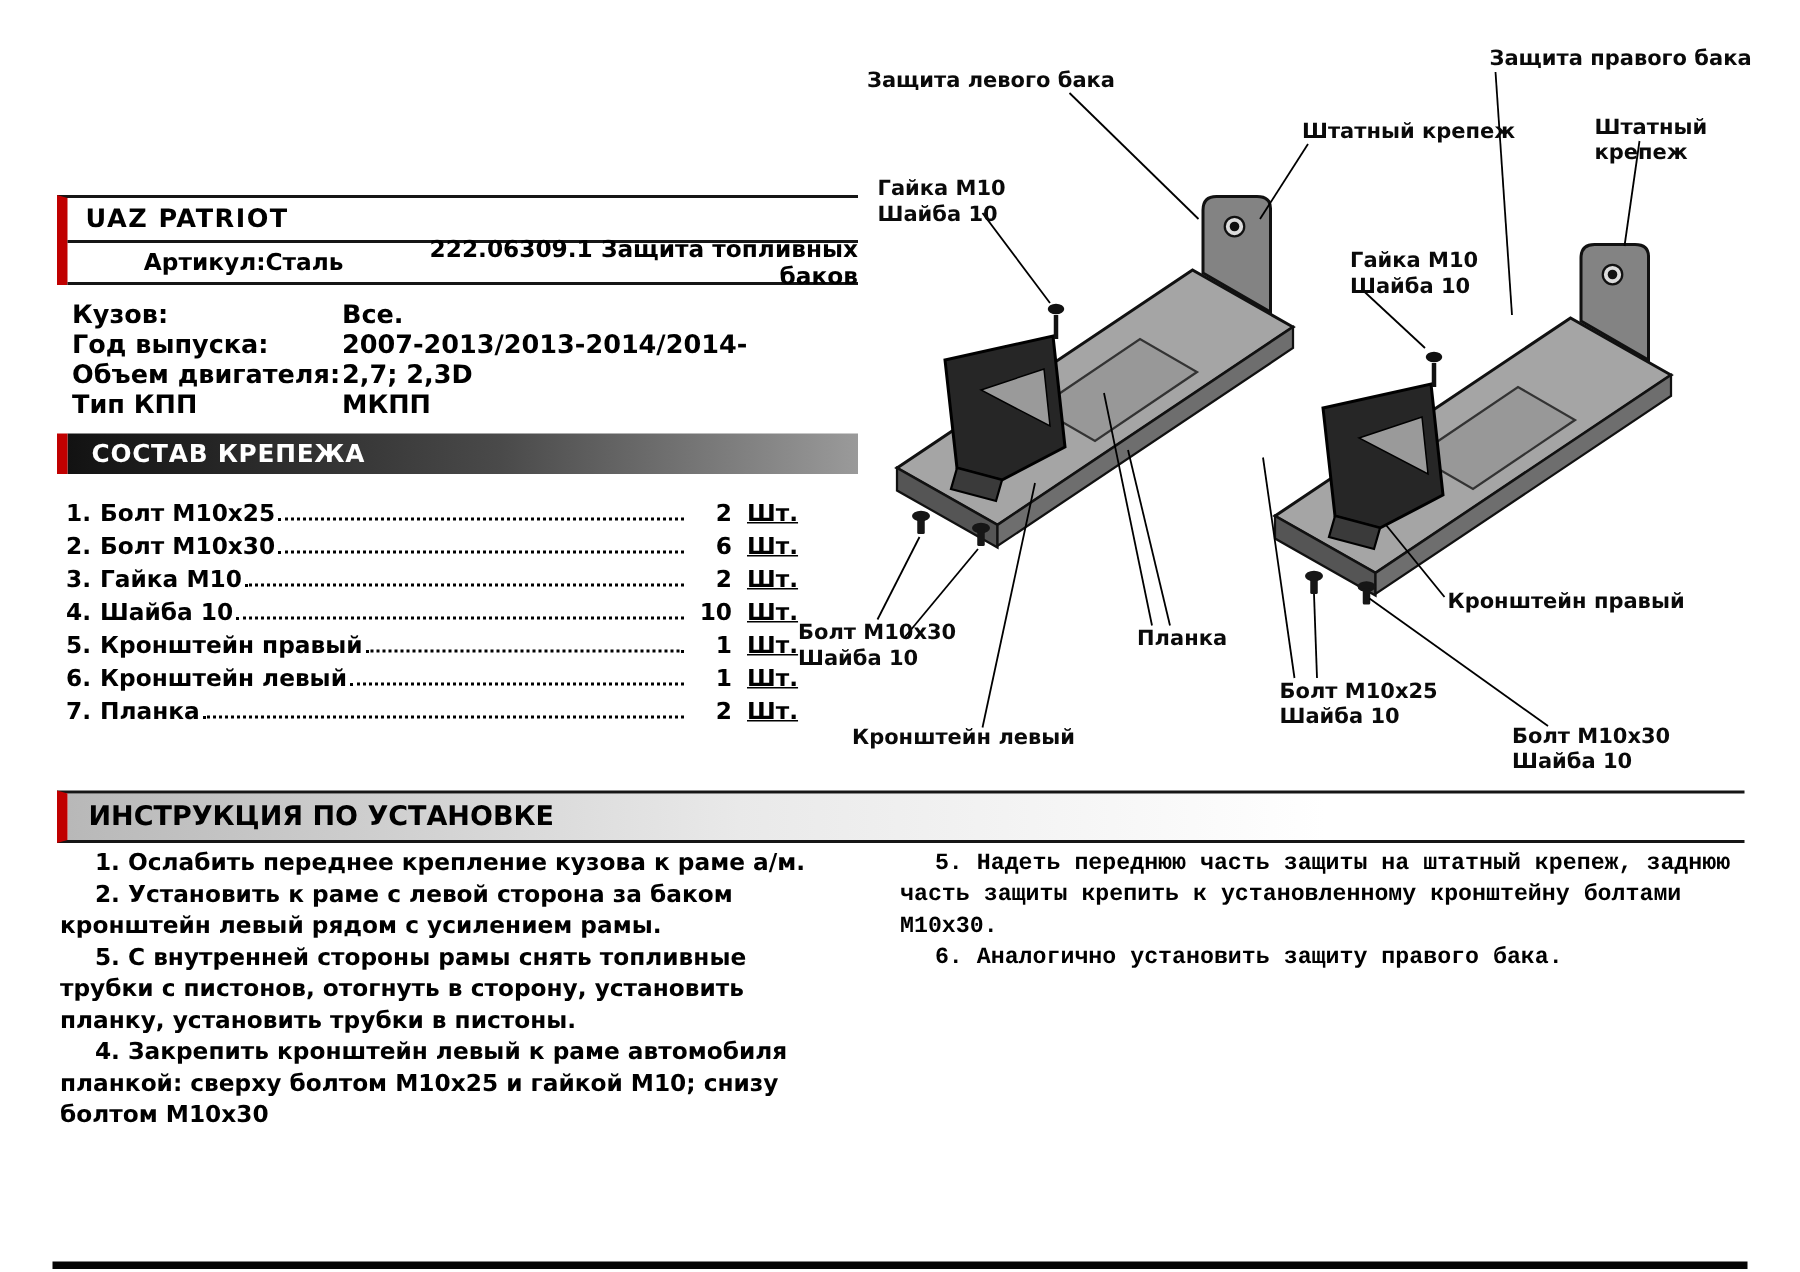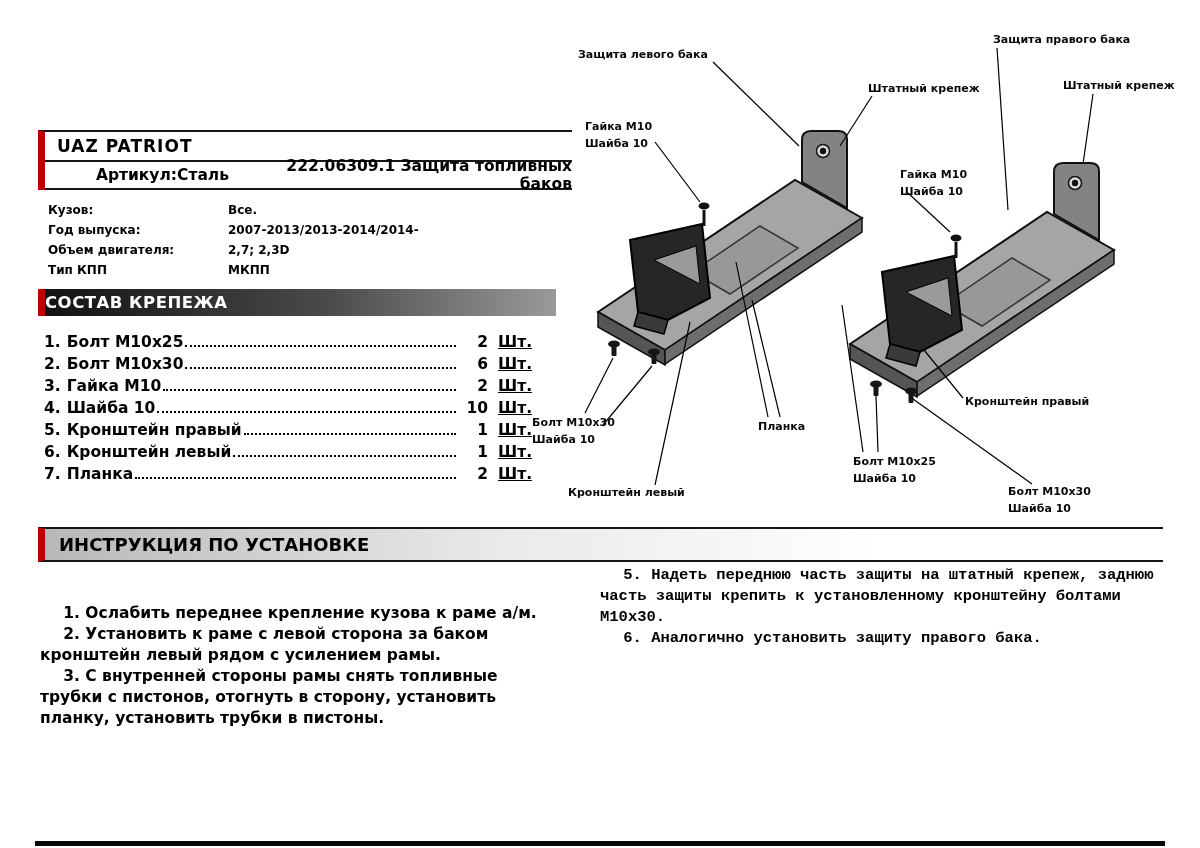--- a/index.html
+++ b/index.html
@@ -11,52 +11,52 @@
   
   .header-table {
     position:absolute; left:38px; top:130px; width:527px;
     border-top:2px solid #161616; border-left:7px solid #c00000;
   }
   .hrow { border-bottom:2px solid #161616; display:flex; align-items:center; padding-left:12px;text-align:right; }
   .hrow.title { height:28px; font-size:17px; letter-spacing:1px; }
   .hrow.article { height:26px; font-size:15.5px; }
   .hrow .hlabel { width:172px; flex:0 0 auto; }
   
-  .specs { position:absolute; left:48px; top:200px; width:520px; font-size:12px; }
+  .specs { position:absolute; left:48px; top:200px; width:520px; font-size:17px; }
   .spec-row { display:flex; height:20px; line-height:20px; }
   .spec-row .slabel { width:180px; flex:0 0 auto; }
   
   .banner-dark {
     position:absolute; left:38px; top:289px; width:511px; height:27px;
     background:linear-gradient(90deg,#121212 0%,#4a4a4a 55%,#9a9a9a 100%);
     border-left:7px solid #c00000; color:#ffffff; font-size:16.5px;
-    line-height:27px; letter-spacing:0.5px;
+    line-height:27px; padding-left:16px; letter-spacing:0.5px;
   }
   .banner-light {
     position:absolute; left:38px; top:527px; width:1104px; height:31px;
     background:linear-gradient(90deg,#b8b8b8 0%,#e9e9e9 40%,#ffffff 75%);
     border-left:7px solid #c00000; border-top:2px solid #161616; border-bottom:2px solid #161616;
     color:#000; font-size:18px; line-height:31px; padding-left:14px;
   }
   
   .parts-list { position:absolute; left:44px; top:331px; width:492px; font-size:15.5px; }
   .part-row { display:flex; align-items:baseline; height:22px; line-height:22px; }
   .part-row .pnum { margin-right:6px; }
   .part-row .leader { flex:1; border-bottom:2px dotted #000; margin:0 6px 4px 2px; }
   .part-row .pqty { width:26px; text-align:right; }
   .part-row .punit { width:38px; margin-left:10px;text-decoration:underline; }
   
   .instr { position:absolute; font-size:15.5px; line-height:21px; }
-  .instr-left  { left:40px;  top:565px; width:505px;margin-top:38px; }
+  .instr-left  { left:40px;  top:565px; width:505px; }
   .instr-right { left:600px; top:565px; width:568px;font-family:Liberation Mono, monospace; }
   .instr p { margin:0; text-indent:1.5em; }
   
   .diagram-svg { position:absolute; left:0; top:0; width:1200px; height:848px; }
   .callout {
-    position:absolute; font-size:11px; font-weight:700; line-height:17px;
+    position:absolute; font-size:14px; font-weight:700; line-height:17px;
     white-space:pre-line; color:#0a0a0a;
   }
   
   .footer-bar { position:absolute; left:35px; top:841px; width:1130px; height:5px; background:#050505; }
 </style>
 </head>
 <body>
 
 <div class="page">
 
@@ -145,21 +145,22 @@
     </div>
   </div>
 
   <div class="banner-light">
     <span>ИНСТРУКЦИЯ ПО УСТАНОВКЕ</span>
   </div>
 
   <div class="instr instr-left">
     <p>1. Ослабить переднее крепление кузова к раме а/м.</p>
     <p>2. Установить к раме с левой сторона за баком кронштейн левый рядом с усилением рамы.</p>
-    <p>3. С внутренней стороны рамы снять топливные трубки с пистонов, отогнуть в сторону, установить планку, установить трубки в пистоны.</p>
+    <p>5. С внутренней стороны рамы снять топливные трубки с пистонов, отогнуть в сторону, установить планку, установить трубки в пистоны.</p>
+    <p>4. Закрепить кронштейн левый к раме автомобиля планкой: сверху болтом М10х25 и гайкой М10; снизу болтом М10х30</p>
   </div>
   <div class="instr instr-right">
     <p>5. Надеть переднюю часть защиты на штатный крепеж, заднюю часть защиты крепить к установленному кронштейну болтами М10х30.</p>
     <p>6. Аналогично установить защиту правого бака.</p>
   </div>
 
   <svg class="diagram-svg" viewBox="0 0 1200 848">
 
     <g>
       <path d="M802,182 L802,140 Q802,131 811,131 L838,131 Q847,131 847,139 L847,208 Z" fill="#838383" stroke="#111" stroke-width="2"></path>

